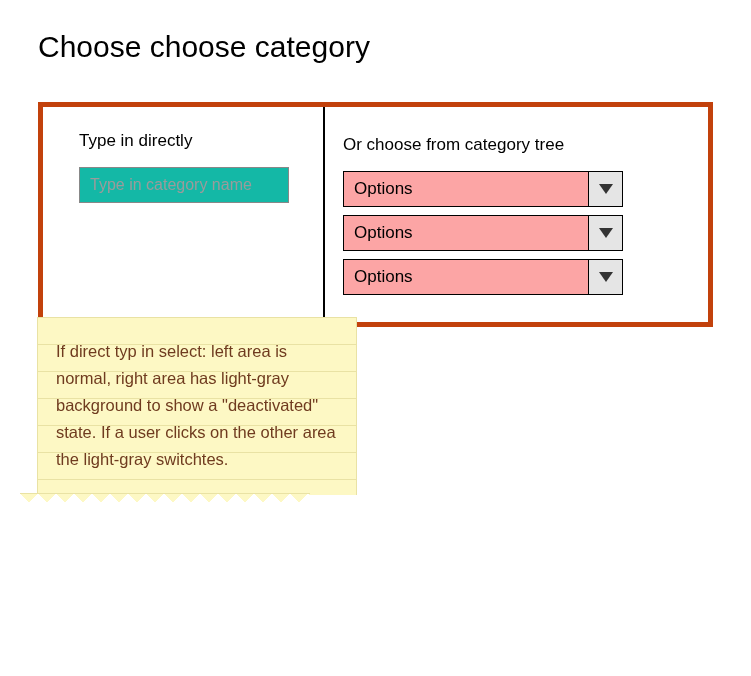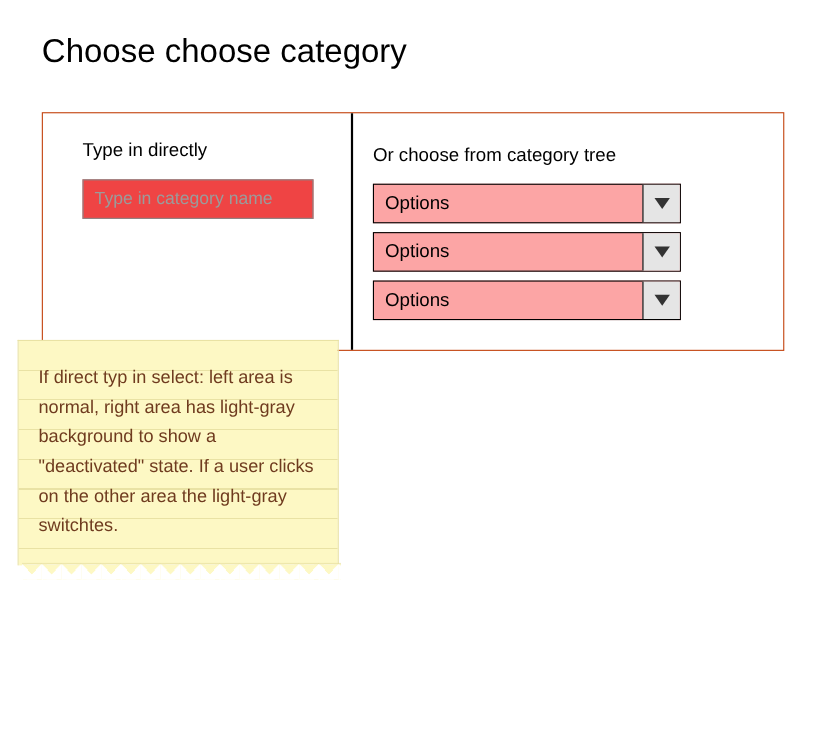--- a/index.html
+++ b/index.html
@@ -43,41 +43,41 @@
     flex: none;
   }
   .radio-dot {
     width: 8px;
     height: 8px;
     background: #000;
     border-radius: 50%;
   }
   .panels {
     display: flex;
-    border: 1px solid #c2410c;
+    border: 5px solid #c2410c;
   }
   .panel-left {
     width: 280px;
     padding: 24px 26px 0 36px;
     min-height: 215px;
   }
   .panel-right {
     flex: 1;
     border-left: 2px solid #000;
     padding: 28px 18px 18px 18px;
   }
   .panel-label {
     font-size: 17px;
     margin-bottom: 16px;
   }
   .text-input {
     width: 210px;
     height: 36px;
     border: 1px solid #888;
-    background: #ef4444;
+    background: #14b8a6;
     padding: 0 10px;
     font-size: 16px;
     color: #000;
   }
   .text-input::placeholder { color: #9b9b9b; }
   .select-row {
     display: flex;
     width: 280px;
     height: 36px;
     border: 1px solid #000;
@@ -101,22 +101,22 @@
     justify-content: center;
   }
   .tri-down {
     width: 0; height: 0;
     border-left: 7px solid transparent;
     border-right: 7px solid transparent;
     border-top: 10px solid #333;
   }
   .note {
     position: relative;
-    width: 292px;
-    margin-left: 16px;
+    width: 320px;
+    margin-left: 37px;
     margin-top: -10px;
     padding: 20px 18px 22px 18px;
     color: #6f3b1f;
     font-size: 16.5px;
     line-height: 27px;
     background:
       repeating-linear-gradient(
         to bottom,
         #fdf8c4 0px,
         #fdf8c4 26px,

